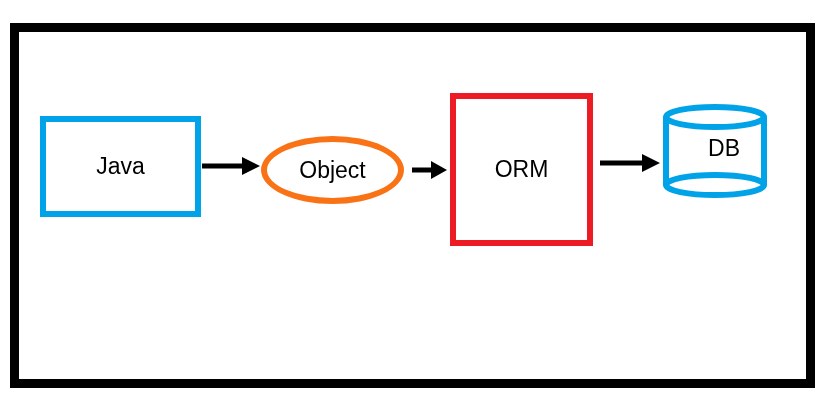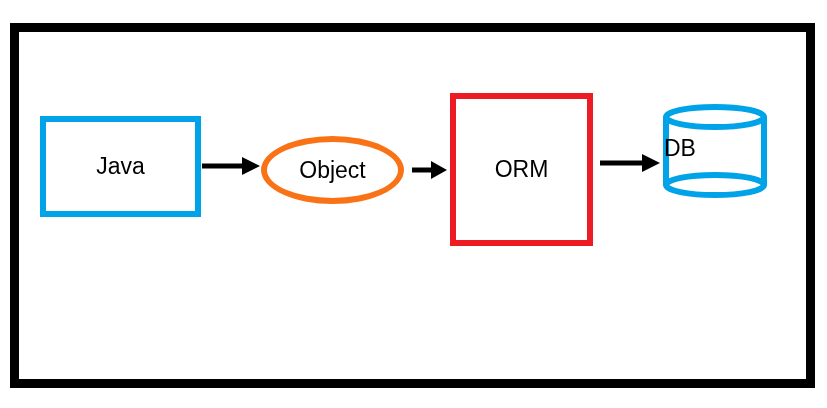--- a/index.html
+++ b/index.html
@@ -70,21 +70,21 @@
     position: absolute;
     left: 658px;
     top: 103px;
     overflow: visible;
   }
   .db-label {
     position: absolute;
     left: 664px;
     top: 133px;
     width: 76px;
-    text-align: left;
+    text-align: right;
     font-size: 23px;
     line-height: 30px;
     color: #000000;
   }
 </style>
 </head>
 <body>
 
 <div class="canvas">
   <div class="frame"></div>

